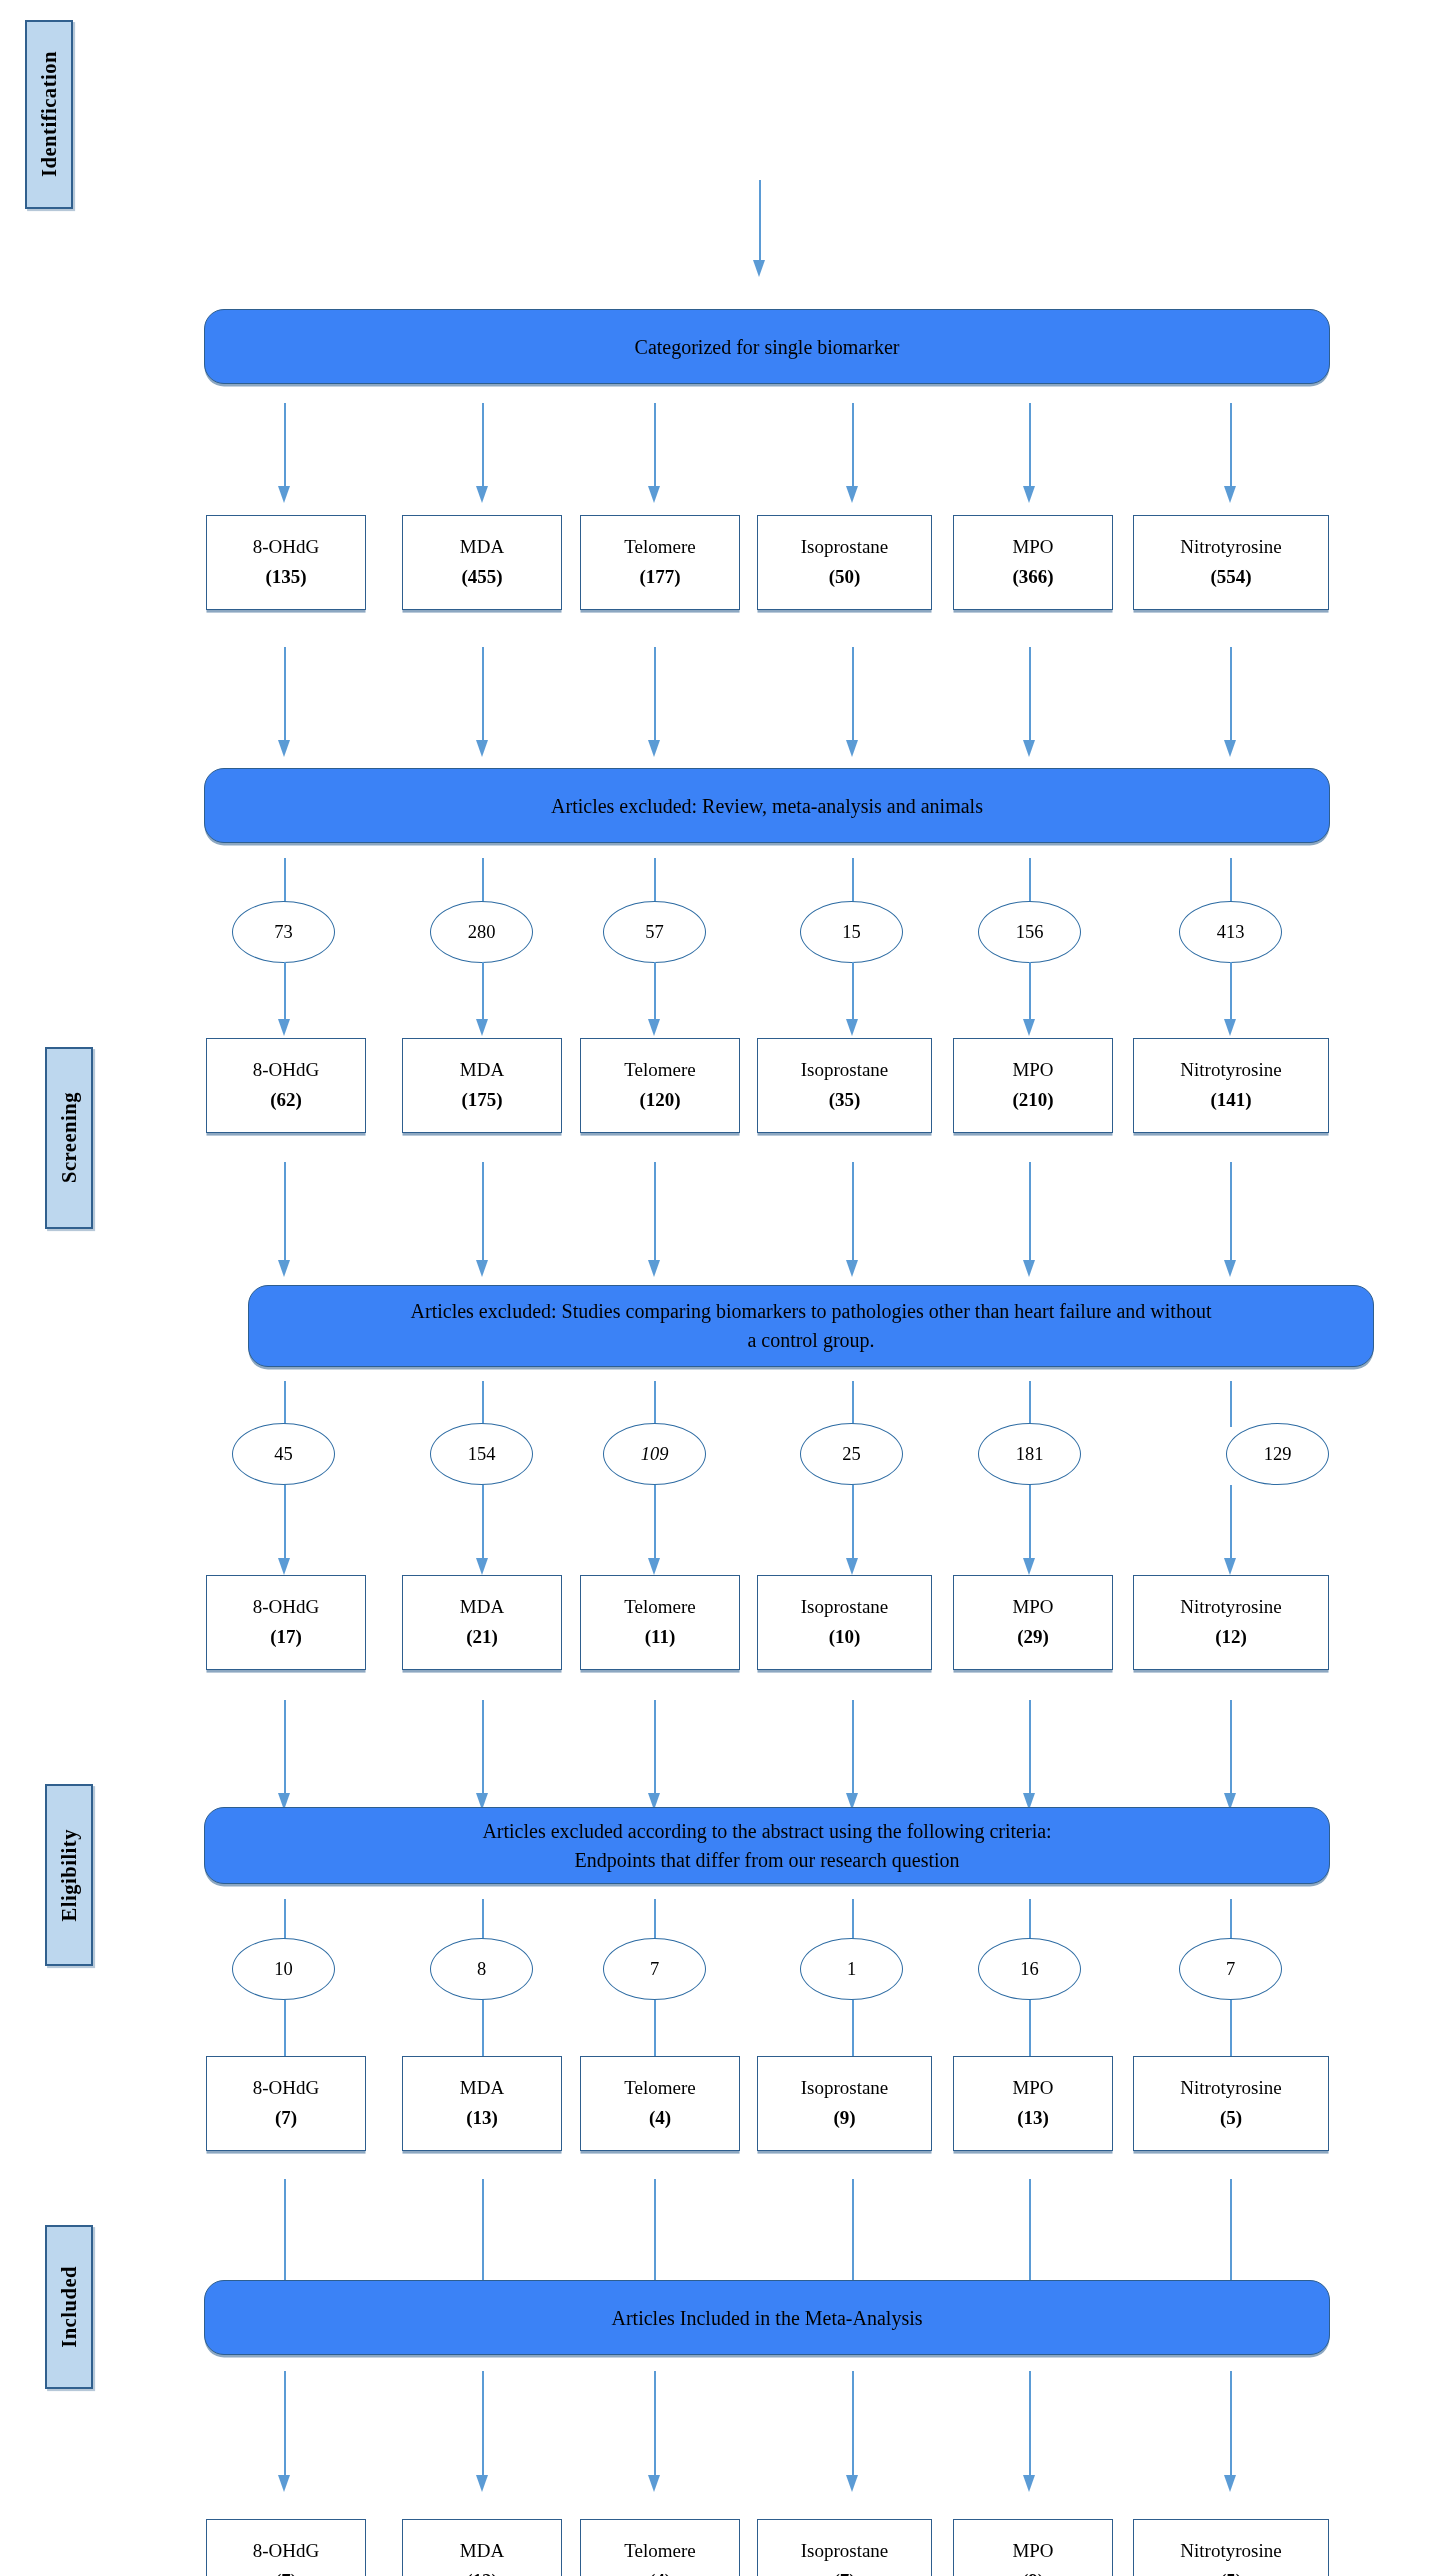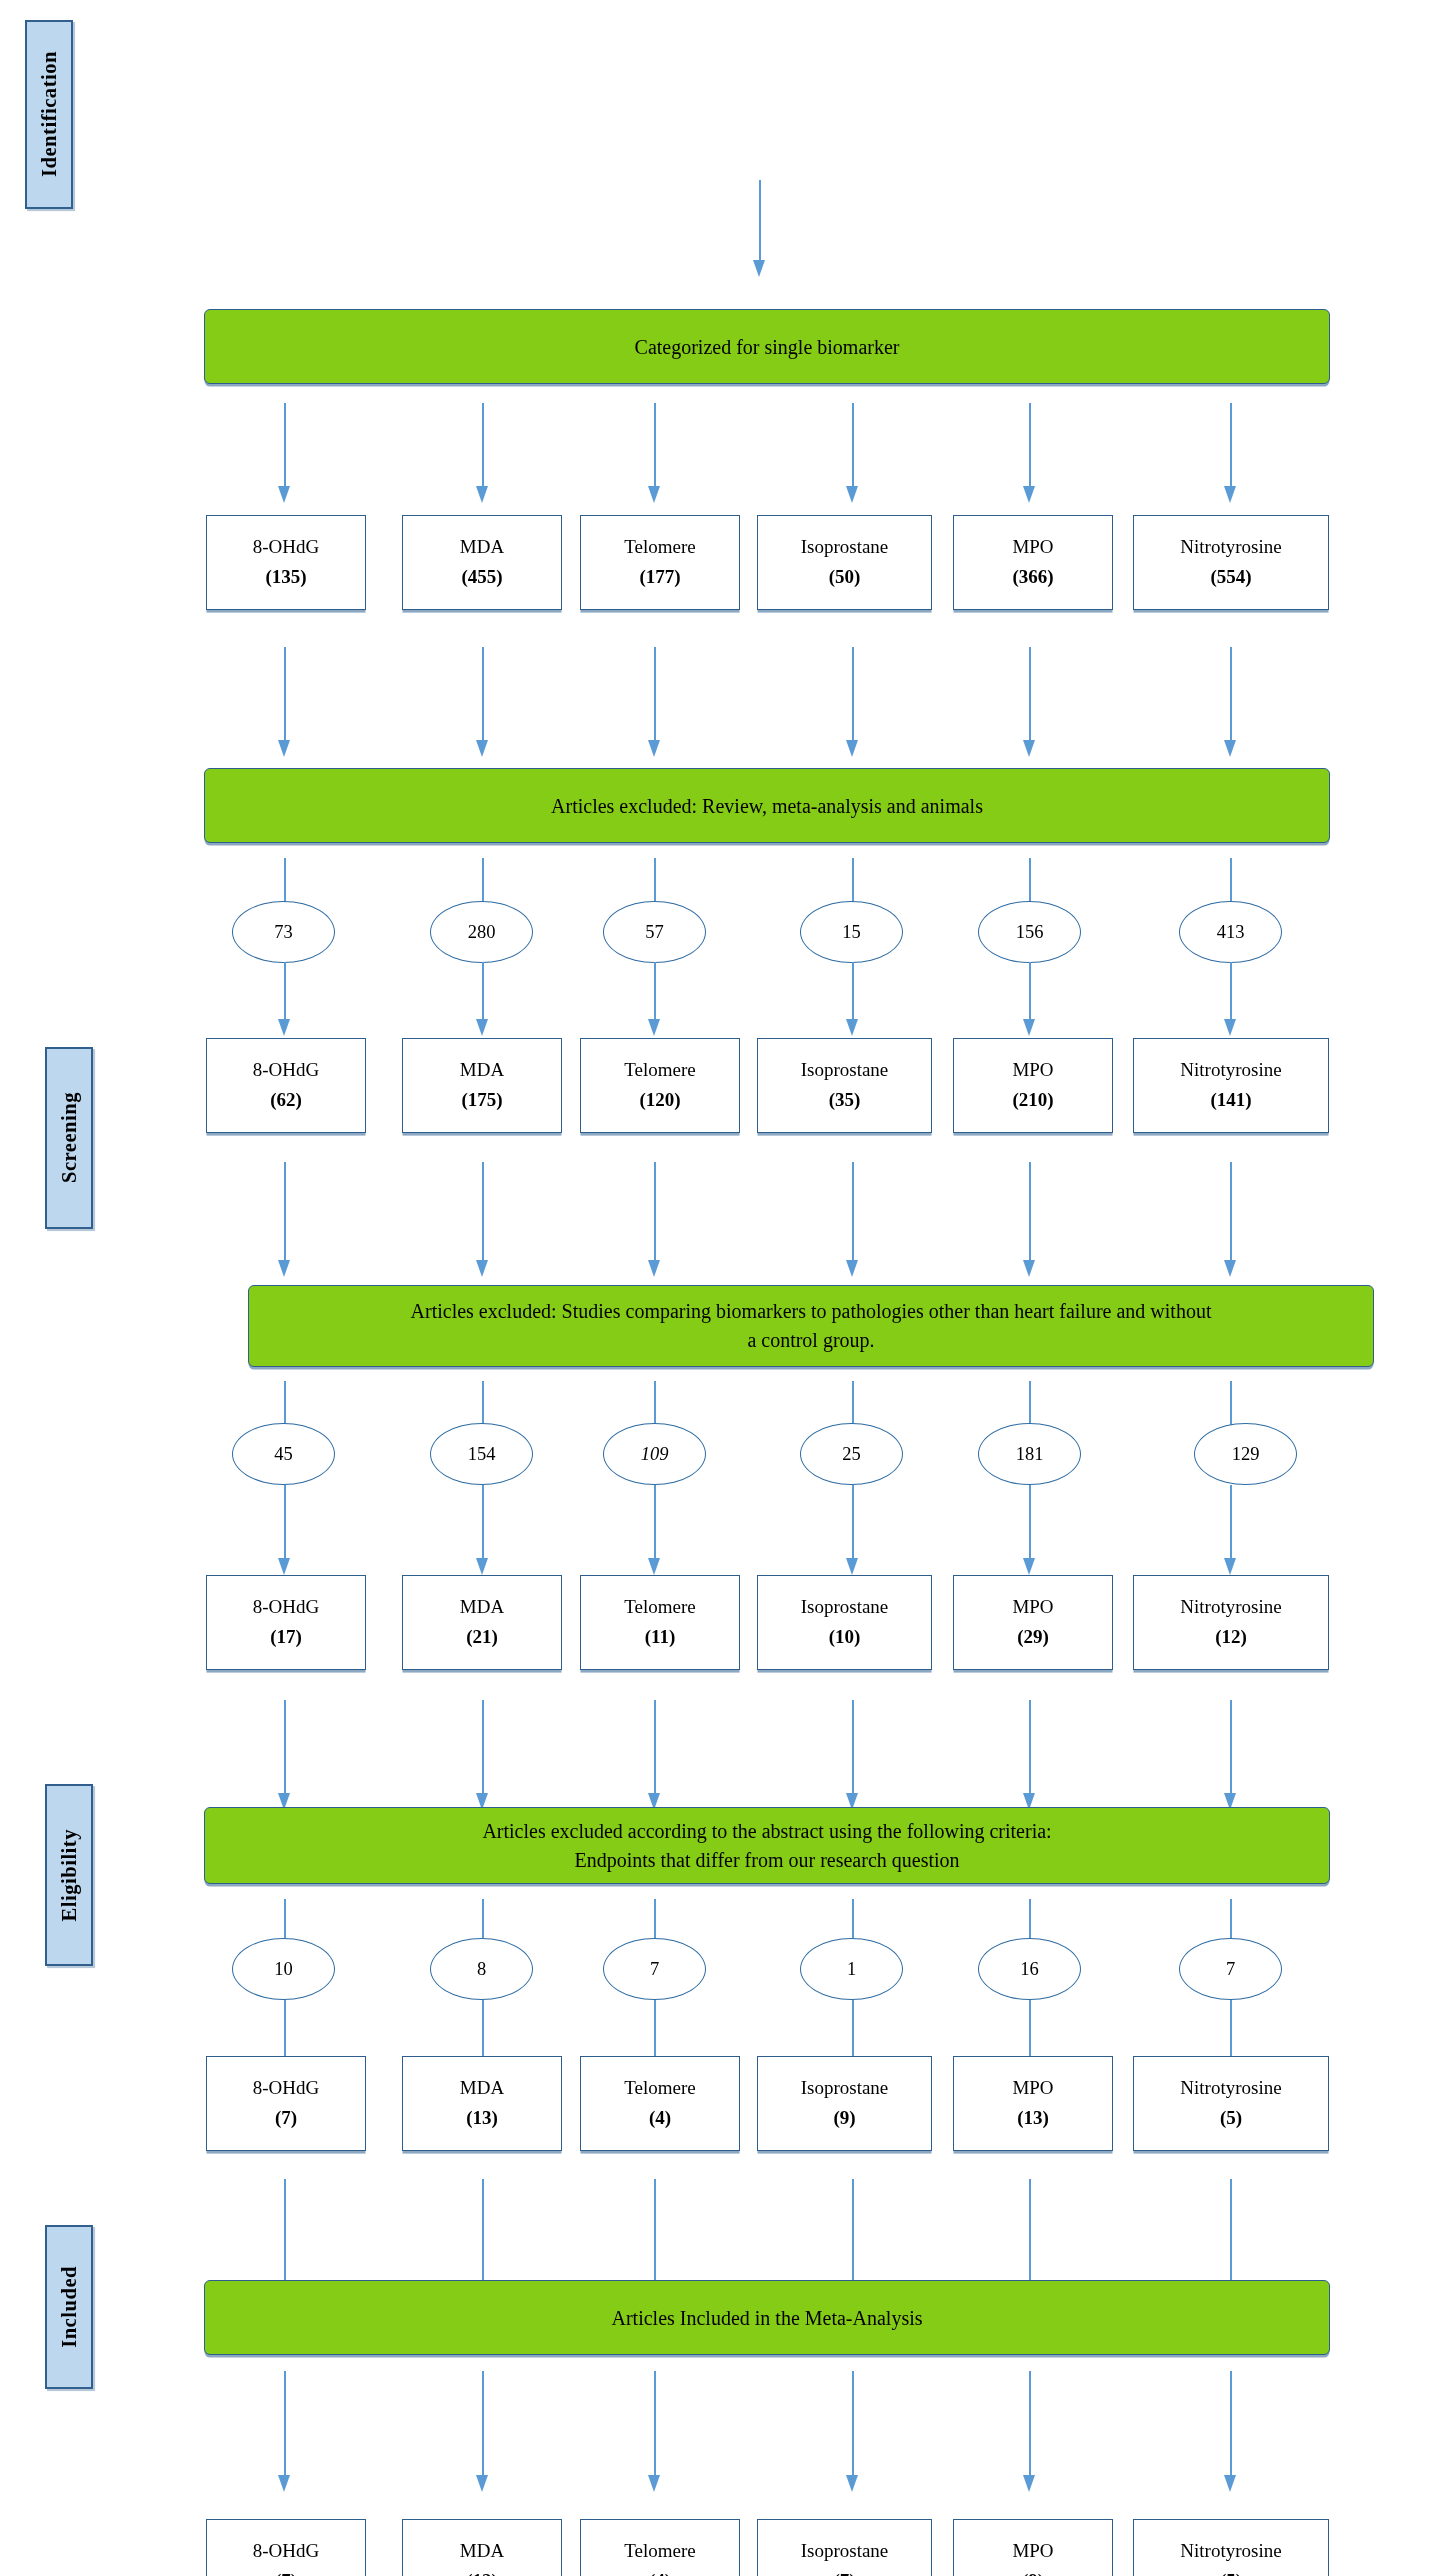--- a/index.html
+++ b/index.html
@@ -35,23 +35,23 @@
     font-weight: bold;
     font-size: 20.6px;
     letter-spacing: 0.5px;
     white-space: nowrap;
     font-family: "Liberation Serif", "DejaVu Serif", serif;
   }
 
   
   .bar {
     position: absolute;
-    background: #84cc16;
+    background: #3b82f6;
     border: 1.5px solid #2e5e8e;
-    border-radius: 6px;
+    border-radius: 20px;
     box-shadow: 0 3.1px 0 -0.5px rgba(46,94,142,0.55);
     display: flex;
     align-items: center;
     justify-content: center;
     text-align: center;
     line-height: 1.5;
     font-size: 20px;
     padding: 0 13.4px;
     box-sizing: border-box;
   }
@@ -374,21 +374,21 @@
     </div>
   <div class="ellipse" style="left:603px; top:1423px; width:103px; height:62px;font-style:italic;">
     <span>109</span>
     </div>
   <div class="ellipse" style="left:800px; top:1423px; width:103px; height:62px;">
     <span>25</span>
     </div>
   <div class="ellipse" style="left:978px; top:1423px; width:103px; height:62px;">
     <span>181</span>
     </div>
-  <div class="ellipse" style="left:1194px; top:1423px; width:103px; height:62px;">
+  <div class="ellipse" style="left:1226px; top:1423px; width:103px; height:62px;">
     <span>129</span>
     </div>
 
   <div class="arrow" style="left:285px; top:1485px; height:90px;">
     <div class="shaft" style="height:73px;"></div>
       <div class="head" style="top:73px;"></div>
     </div>
   <div class="arrow" style="left:483px; top:1485px; height:90px;">
     <div class="shaft" style="height:73px;"></div>
       <div class="head" style="top:73px;"></div>

